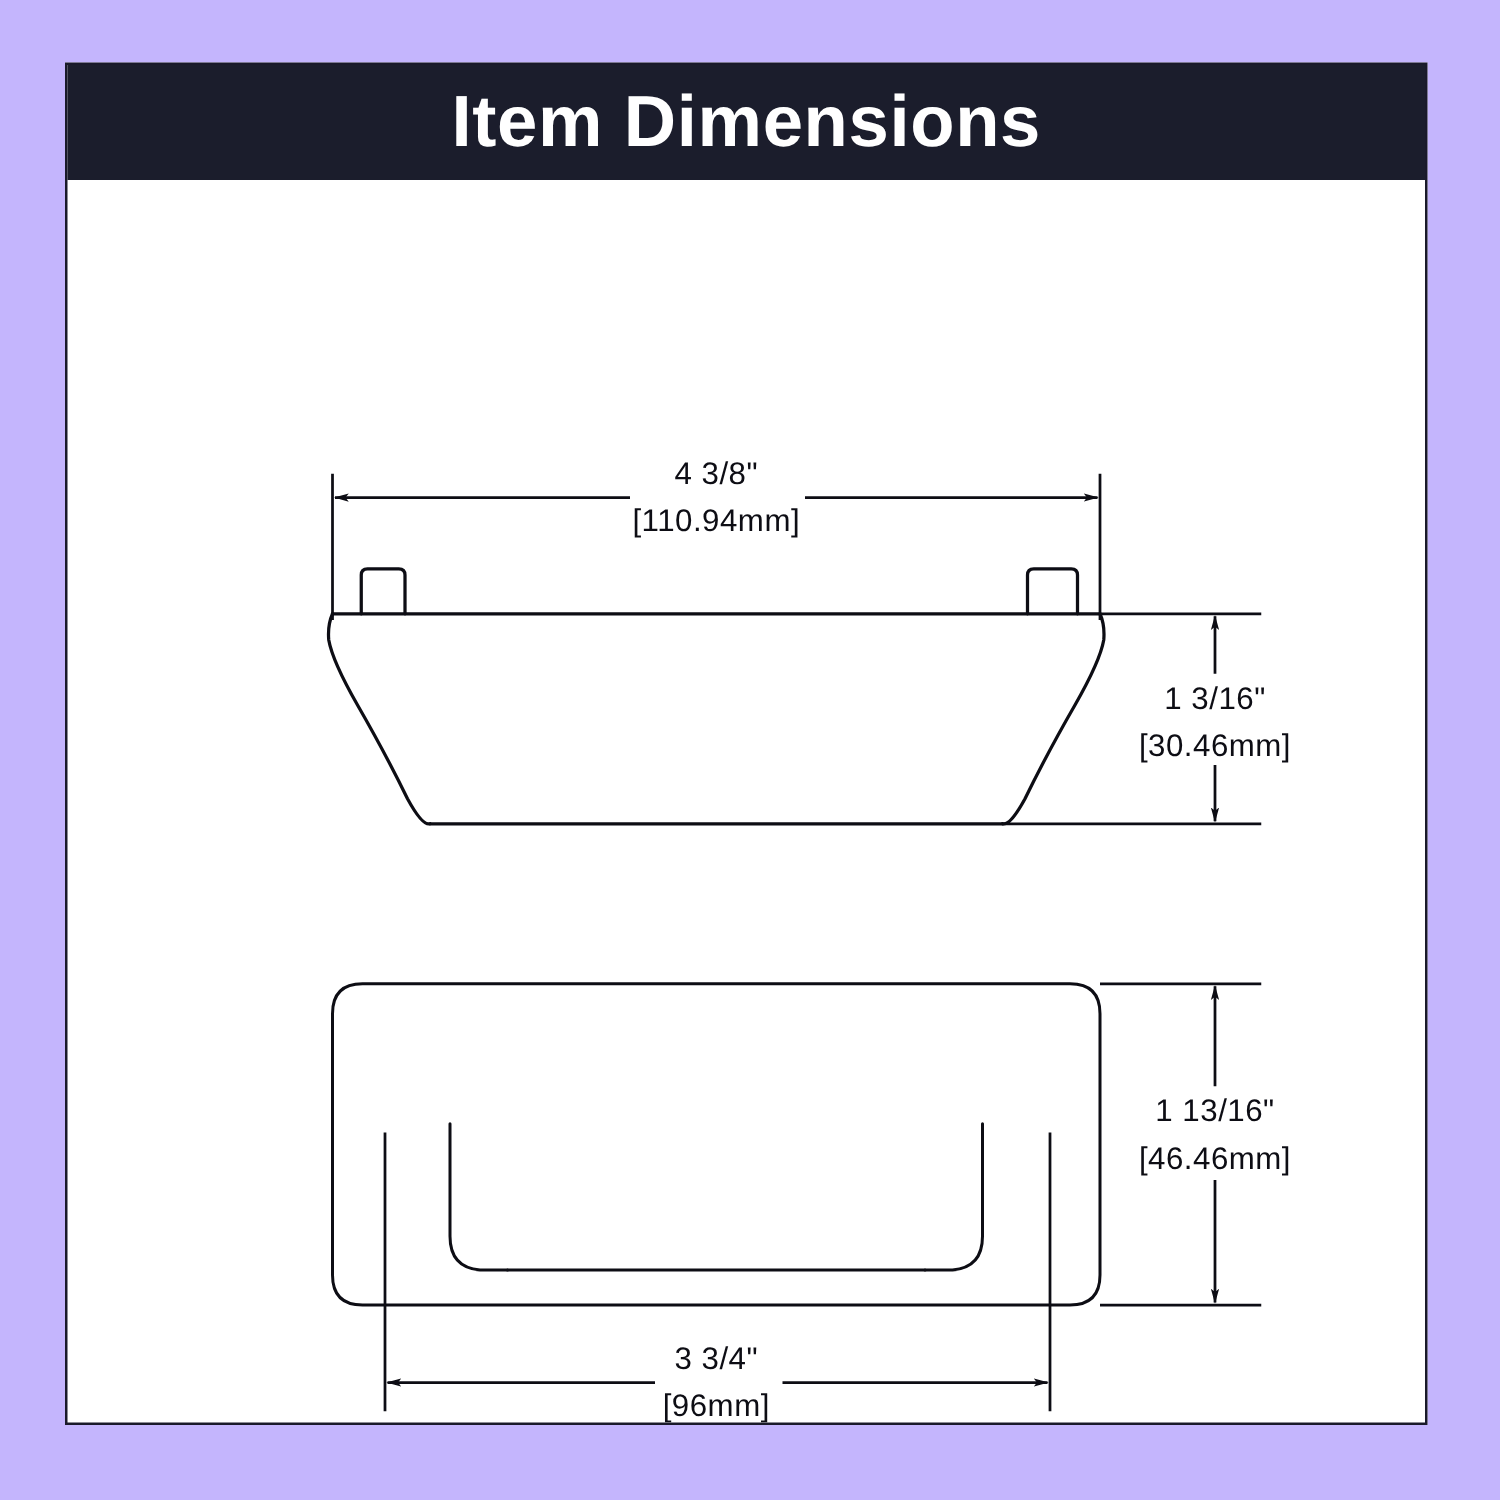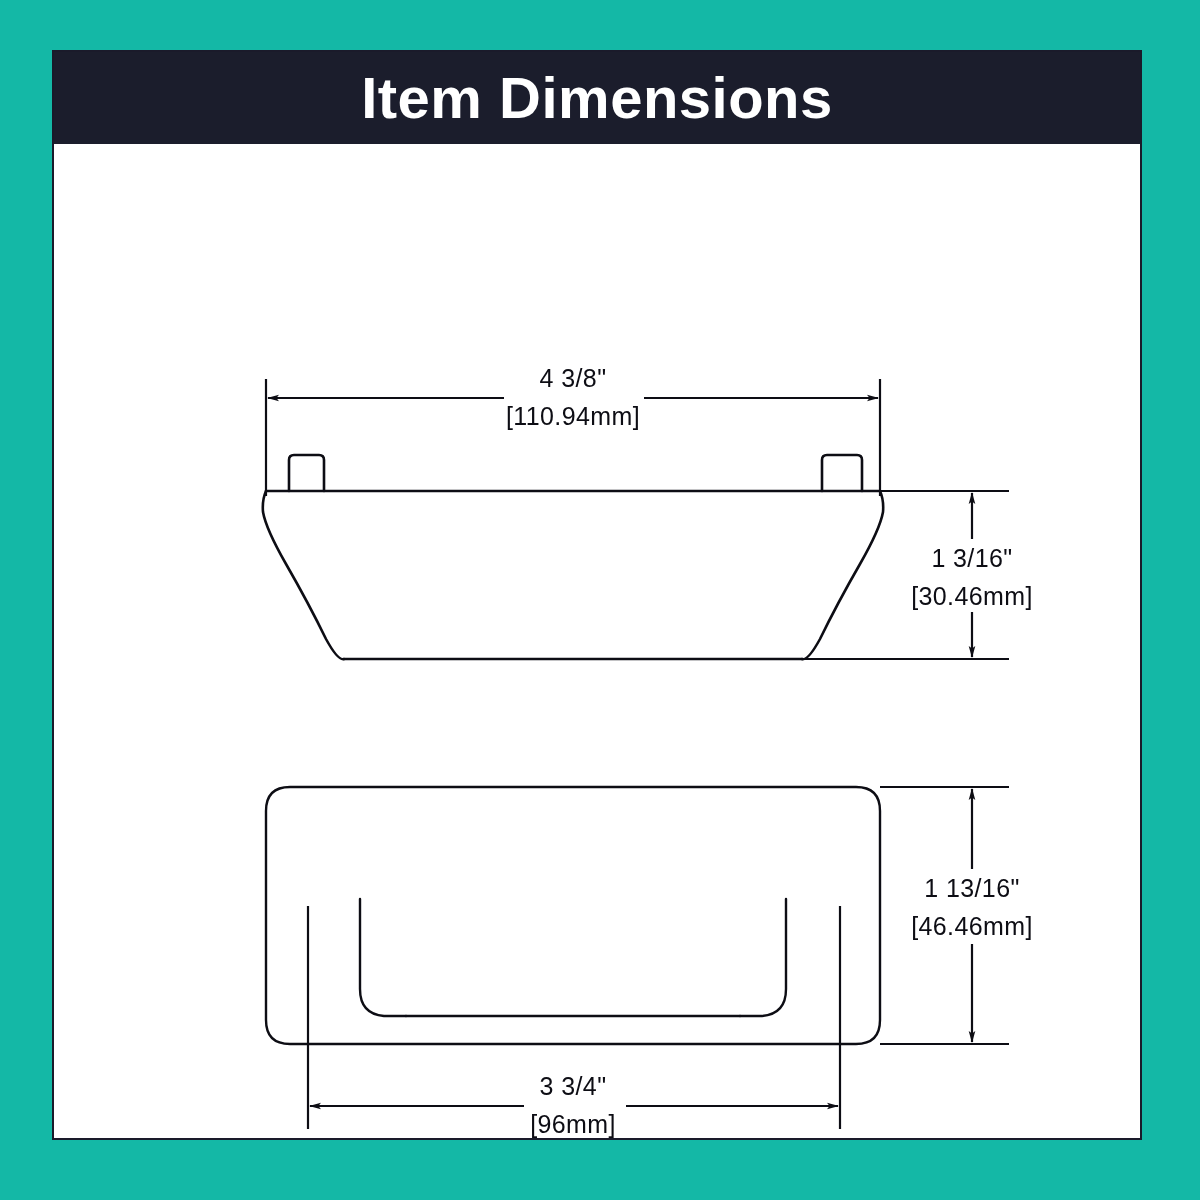--- a/index.html
+++ b/index.html
@@ -11,21 +11,21 @@
   body {
     width: 1200px;
     height: 1200px;
     font-family: "Liberation Sans", sans-serif;
     overflow: hidden;
   }
   #page {
     position: relative;
     width: 1200px;
     height: 1200px;
-    background: #14b8a6;
+    background: #c4b5fd;
   }
   
   #frame {
     position: absolute;
     left: 52px;
     top: 50px;
     width: 1090px;
     height: 1090px;
     border: 2px solid #1a1a2a;
     box-sizing: border-box;

